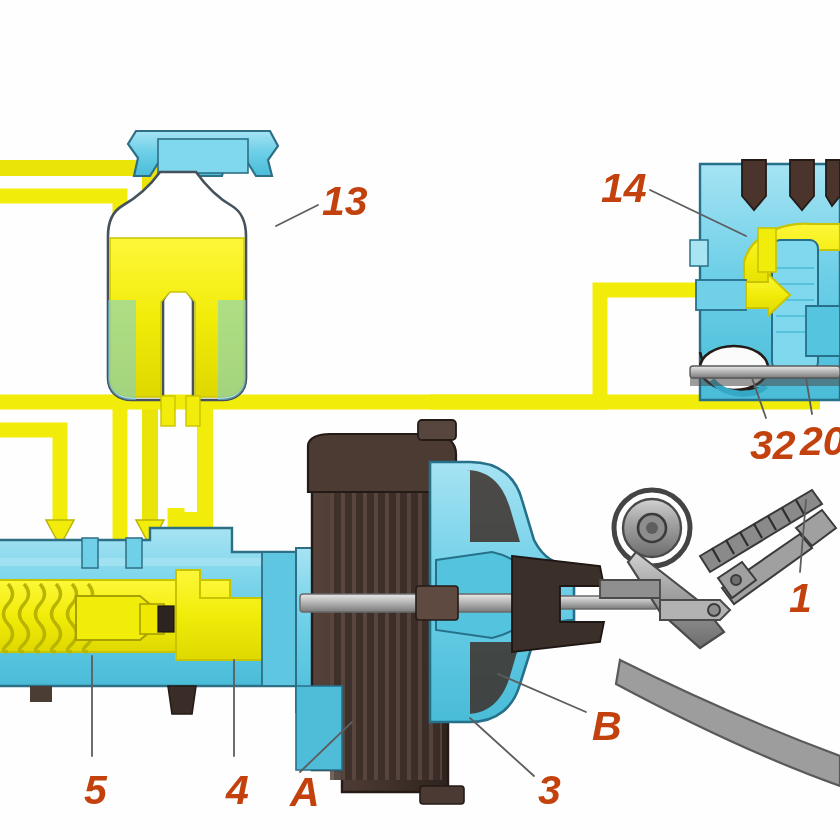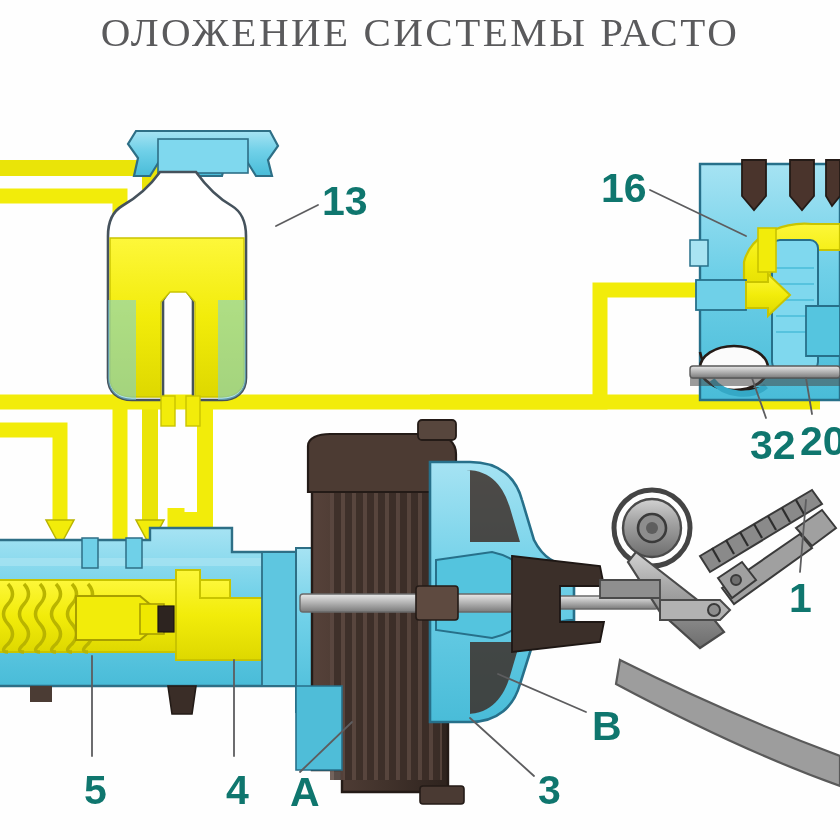--- a/index.html
+++ b/index.html
@@ -28,34 +28,34 @@
     letter-spacing:2.5px;
     color:#5a5a5c;
     white-space:nowrap;
     line-height:48px;
   }
   
   .lab{
     position:absolute;
     font-family:"Liberation Sans", sans-serif;
     font-weight:700;
-    color:#0f766e;
+    color:#c2410c;
     line-height:1;
     white-space:nowrap;
     user-select:none;
+    font-style:italic;
   }
   
   #art{position:absolute;left:0;top:0;width:840px;height:840px;}
 </style>
 </head>
 <body>
 
 <div id="stage">
 
-  <div id="title">ОЛОЖЕНИЕ СИСТЕМЫ РАСТО</div>
 
   <svg id="art" viewBox="0 0 840 840">
     <defs>
       <linearGradient id="gCyan" x1="0" y1="0" x2="0" y2="1">
         <stop offset="0" stop-color="#a6e3f3"></stop>
         <stop offset="0.45" stop-color="#6fd0e8"></stop>
         <stop offset="1" stop-color="#49bcd8"></stop>
       </linearGradient>
       <linearGradient id="gYel" x1="0" y1="0" x2="0" y2="1">
         <stop offset="0" stop-color="#fdf73a"></stop>
@@ -291,21 +291,21 @@
       <path d="M800 572 L806 500"></path>
       <path d="M586 712 L498 674"></path>
       <path d="M534 776 L470 718"></path>
       <path d="M300 772 L352 722"></path>
       <path d="M234 756 L234 660"></path>
       <path d="M92 756 L92 656"></path>
     </g>
   </svg>
 
   <div class="lab" style="left:322px;top:181px;font-size:41px;">13</div>
-  <div class="lab" style="left:601px;top:168px;font-size:41px;">16</div>
+  <div class="lab" style="left:601px;top:168px;font-size:41px;">14</div>
   <div class="lab" style="left:750px;top:425px;font-size:41px;">32</div>
   <div class="lab" style="left:800px;top:421px;font-size:41px;">20</div>
   <div class="lab" style="left:789px;top:578px;font-size:41px;">1</div>
   <div class="lab" style="left:592px;top:706px;font-size:41px;">B</div>
   <div class="lab" style="left:538px;top:770px;font-size:41px;">3</div>
   <div class="lab" style="left:290px;top:772px;font-size:41px;">A</div>
   <div class="lab" style="left:226px;top:770px;font-size:41px;">4</div>
   <div class="lab" style="left:84px;top:770px;font-size:41px;">5</div>
 
 </div>

